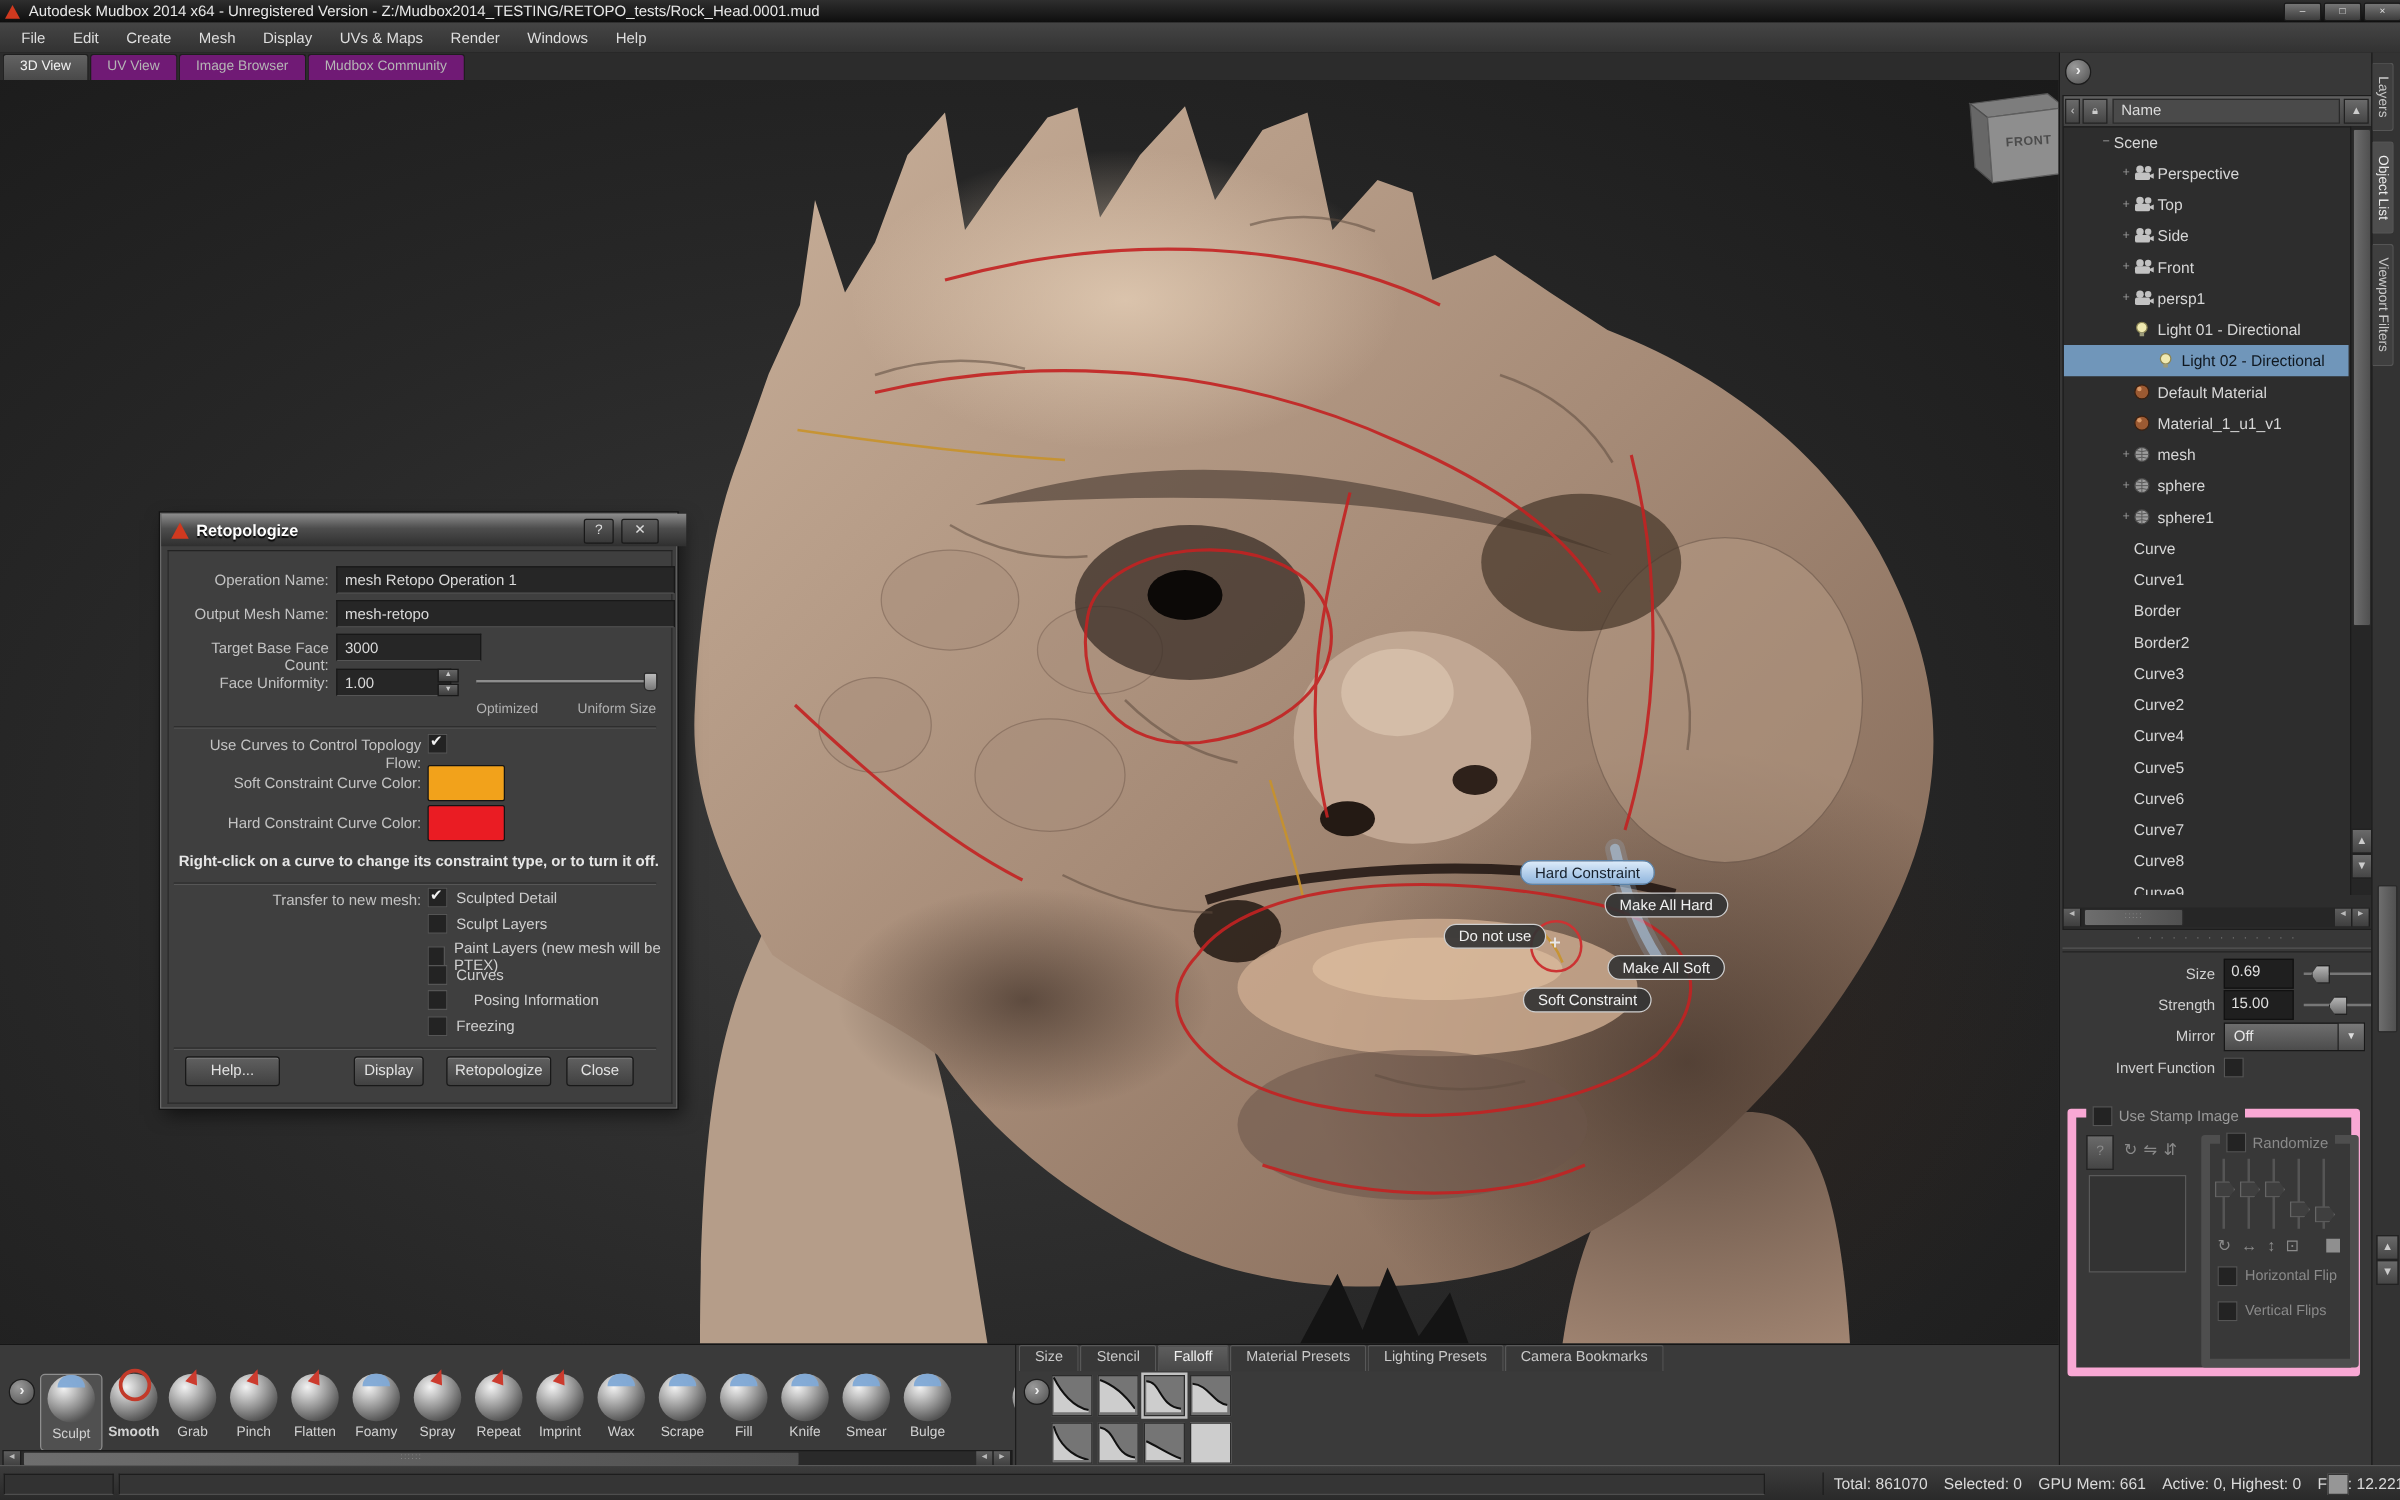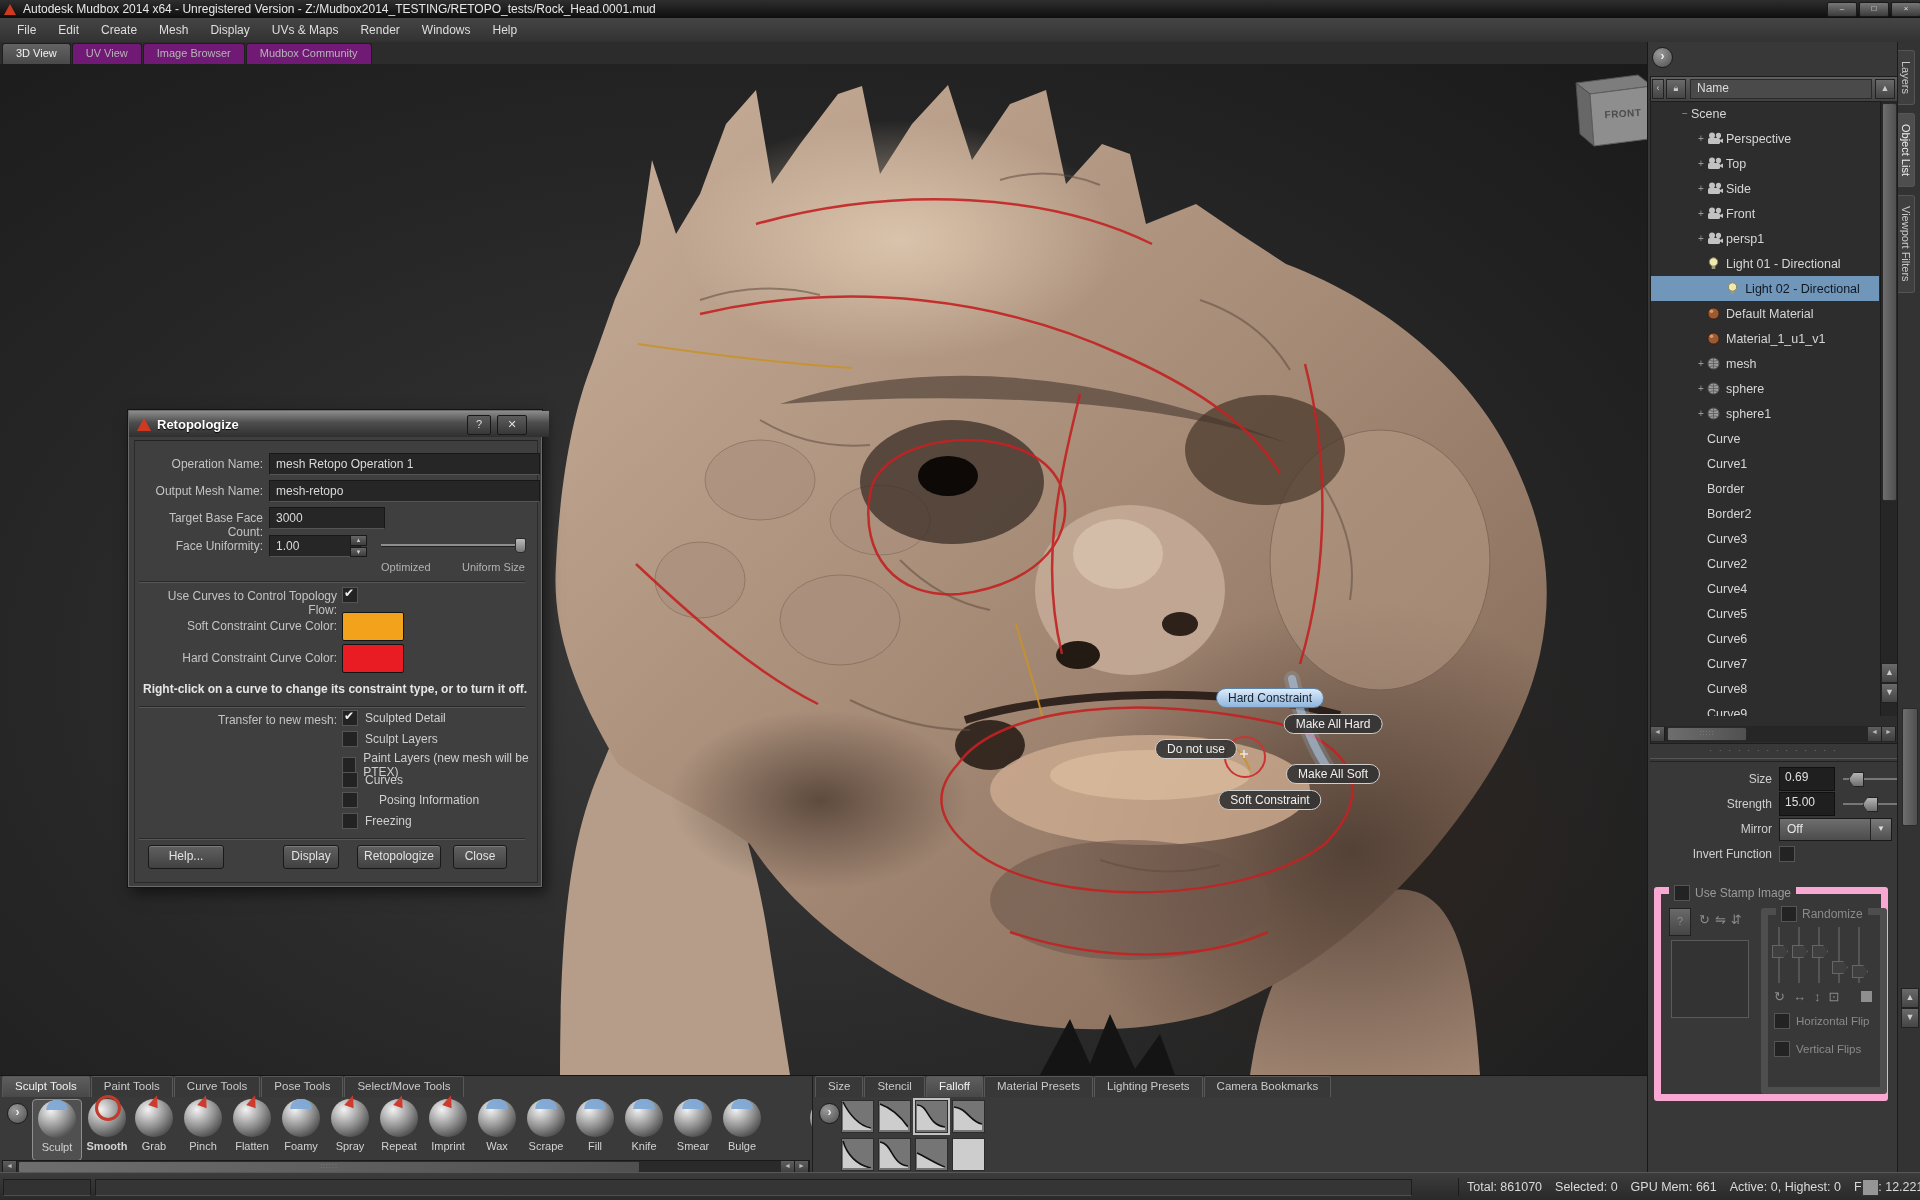--- a/index.html
+++ b/index.html
@@ -653,27 +653,20 @@
         <div class="vtab">Viewport Filters</div>
       </div>
     <div class="thumb" style="left:4px;top:666px;height:116px;width:14px;"></div>
     <div class="sqbtn" style="position:absolute;left:3px;top:946px;width:16px;">▲</div>
     <div class="sqbtn" style="position:absolute;left:3px;top:966px;width:16px;">▼</div>
   </div>
 </div>
 
 <div class="tooltray">
   <div class="traysec" style="left:0;width:812px;border-right:1px solid #1d1d1d;">
-    <div class="traytabs" id="tooltabs">
-        <div class="ttab active">Sculpt Tools</div>
-        <div class="ttab">Paint Tools</div>
-        <div class="ttab">Curve Tools</div>
-        <div class="ttab">Pose Tools</div>
-        <div class="ttab">Select/Move Tools</div>
-      </div>
     <div class="roundbtn abs" style="left:7px;top:27px;">›</div>
     <div id="tools">
         <div class="tool sel" style="left: 32px;">
           <div class="ball">
             <div class="acc-arc"></div>
           </div>
           <div class="tname">Sculpt</div>
         </div>
         <div class="tool" style="left: 83px; font-weight: bold;">
           <div class="ball">

